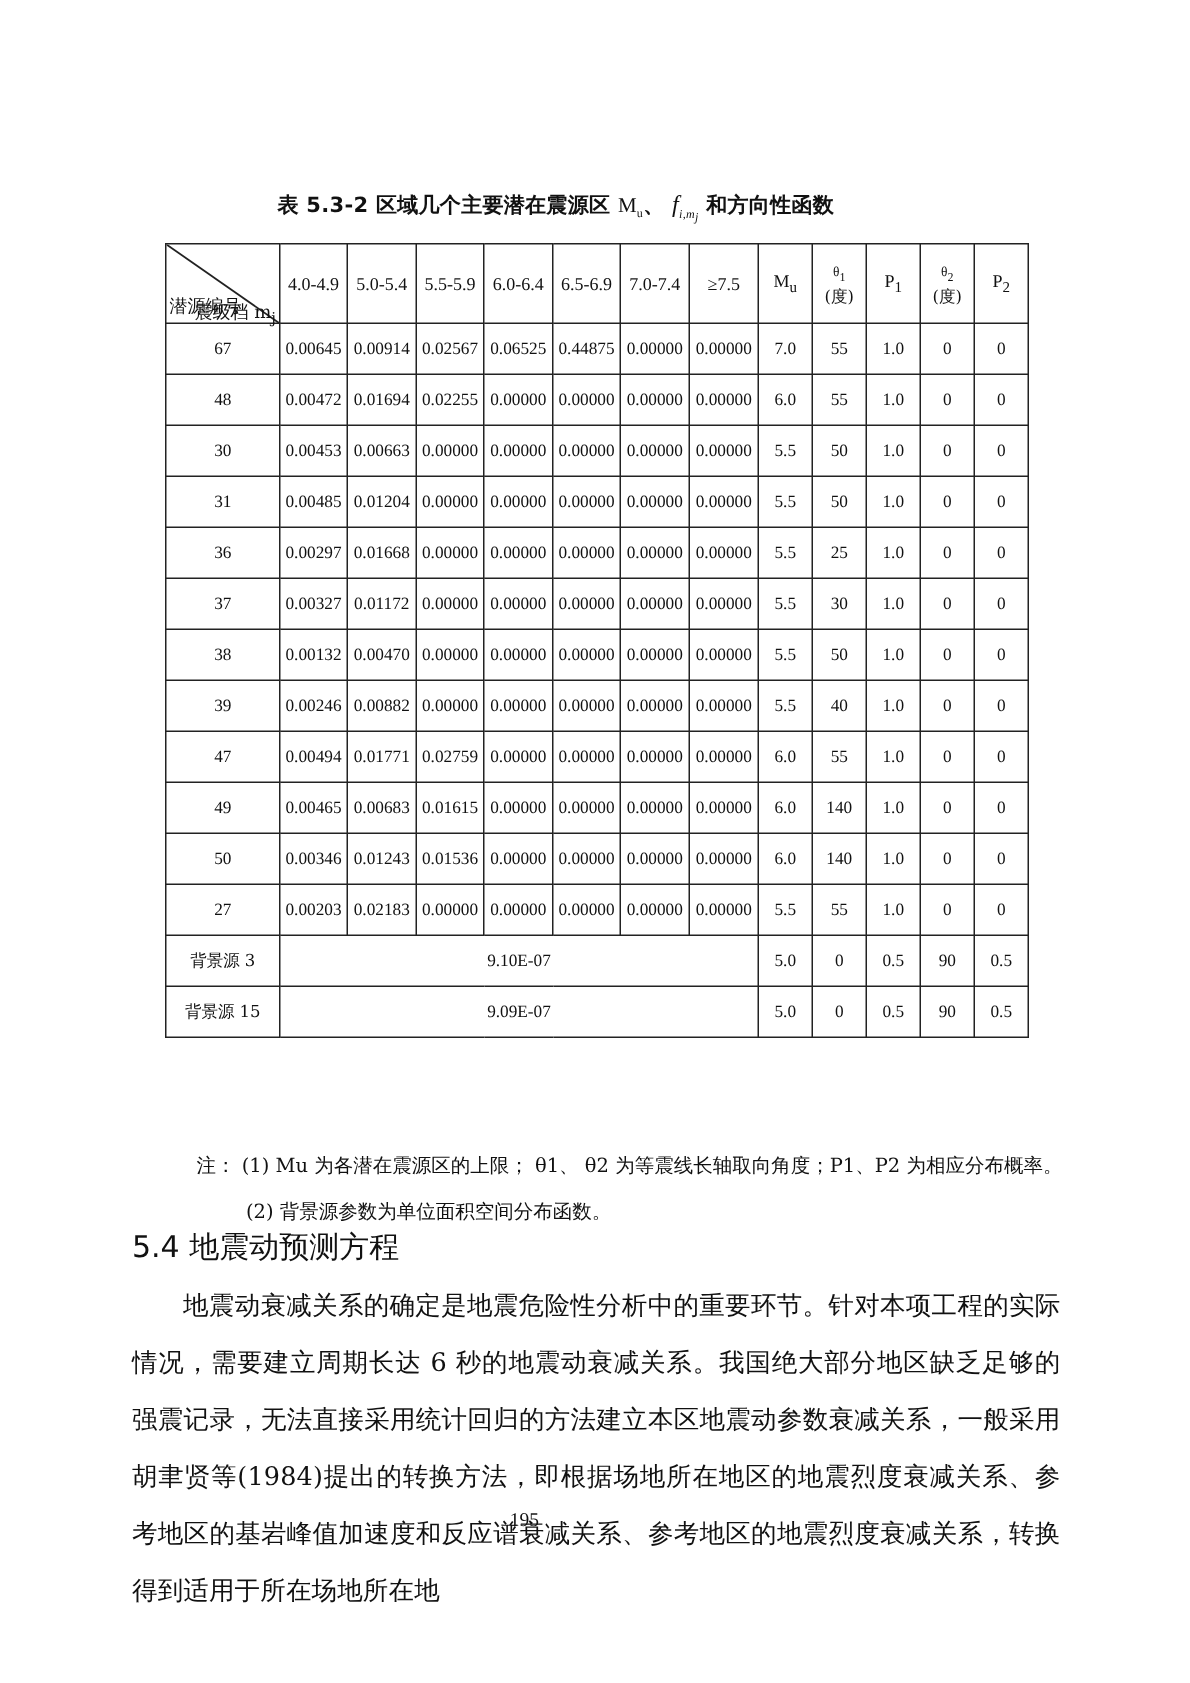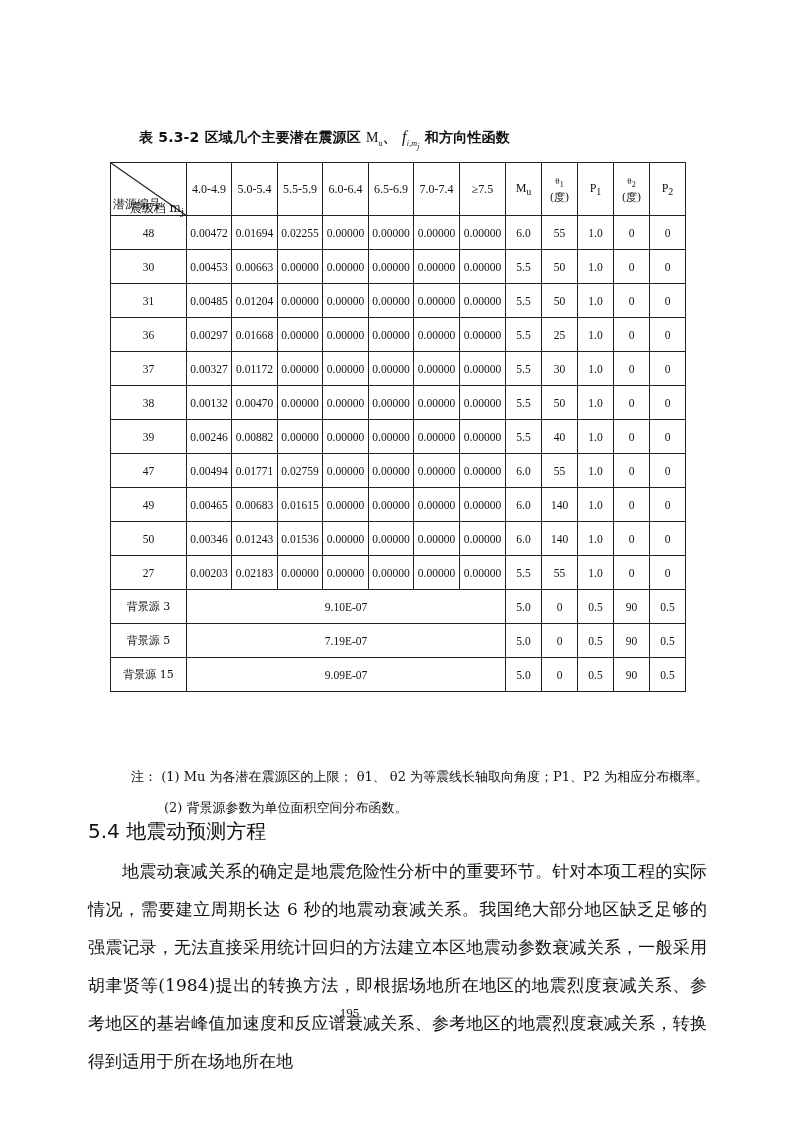--- a/index.html
+++ b/index.html
@@ -1,19 +1,19 @@
 <!DOCTYPE html>
 <html><head>
 <meta charset="utf-8">
 <style>
   html, body { margin: 0; padding: 0; background: #ffffff; }
   body { width: 793px; height: 1122px; position: relative; overflow: hidden;
          font-family: "Liberation Serif", "DejaVu Serif", serif; color: #111; }
   .caption { position: absolute; left: 0; width: 649px; top: 128px; text-align: center;
-             font-family: "DejaVu Sans", "Liberation Sans", sans-serif; font-size: 14px; font-weight: bold; letter-spacing: 0.2px; }
+             font-family: "DejaVu Sans", "Liberation Sans", sans-serif; font-size: 14px; font-weight: bold; letter-spacing: 0.2px; padding-left: 46px; }
   .caption .serif { font-family: "Liberation Serif", serif; font-weight: normal; }
   .caption .fim { font-family: "Liberation Serif", serif; font-style: italic; font-weight: normal; font-size: 16px; }
   .caption sub { font-size: 8px; }
   table.t { position: absolute; left: 110px; top: 162px; border-collapse: collapse;
             font-family: "Liberation Serif", serif; font-size: 11.5px; }
   table.t td { border: 1.3px solid #222; text-align: center; padding: 0; height: 33px; white-space: nowrap; }
   table.t tr.hdr td { height: 52px; font-size: 12px; }
   .diag { position: relative; width: 75px; height: 52px; }
   .diag svg { position: absolute; left: 0; top: 0; }
   .diag .tr { position: absolute; right: 2px; top: 3px; font-size: 12px; margin-top: 34px; }
@@ -68,20 +68,35 @@
       <td>6.0-6.4</td>
       <td>6.5-6.9</td>
       <td>7.0-7.4</td>
       <td>≥7.5</td>
       <td><span>M</span><sub>u</sub></td>
       <td><span style="font-size:9px">θ</span><sub style="font-size:8px">1</sub><br><span class="cn">(度)</span></td>
       <td><span>P</span><sub>1</sub></td>
       <td><span style="font-size:9px">θ</span><sub style="font-size:8px">2</sub><br><span class="cn">(度)</span></td>
       <td><span>P</span><sub>2</sub></td>
     </tr>
+  <tr>
+        <td>67</td>
+        <td>0.00645</td>
+        <td>0.00914</td>
+        <td>0.02567</td>
+        <td>0.06525</td>
+        <td>0.44875</td>
+        <td>0.00000</td>
+        <td>0.00000</td>
+        <td>7.0</td>
+        <td>55</td>
+        <td>1.0</td>
+        <td>0</td>
+        <td>0</td>
+      </tr>
       <tr>
         <td>48</td>
         <td>0.00472</td>
         <td>0.01694</td>
         <td>0.02255</td>
         <td>0.00000</td>
         <td>0.00000</td>
         <td>0.00000</td>
         <td>0.00000</td>
         <td>6.0</td>
@@ -243,29 +258,20 @@
       <tr>
         <td class="cn">背景源 3</td>
         <td colspan="7">9.10E-07</td>
         <td>5.0</td>
         <td>0</td>
         <td>0.5</td>
         <td>90</td>
         <td>0.5</td>
       </tr>
       <tr>
-        <td class="cn">背景源 5</td>
-        <td colspan="7">7.19E-07</td>
-        <td>5.0</td>
-        <td>0</td>
-        <td>0.5</td>
-        <td>90</td>
-        <td>0.5</td>
-      </tr>
-      <tr>
         <td class="cn">背景源 15</td>
         <td colspan="7">9.09E-07</td>
         <td>5.0</td>
         <td>0</td>
         <td>0.5</td>
         <td>90</td>
         <td>0.5</td>
       </tr>
     </tbody>
 </table>

